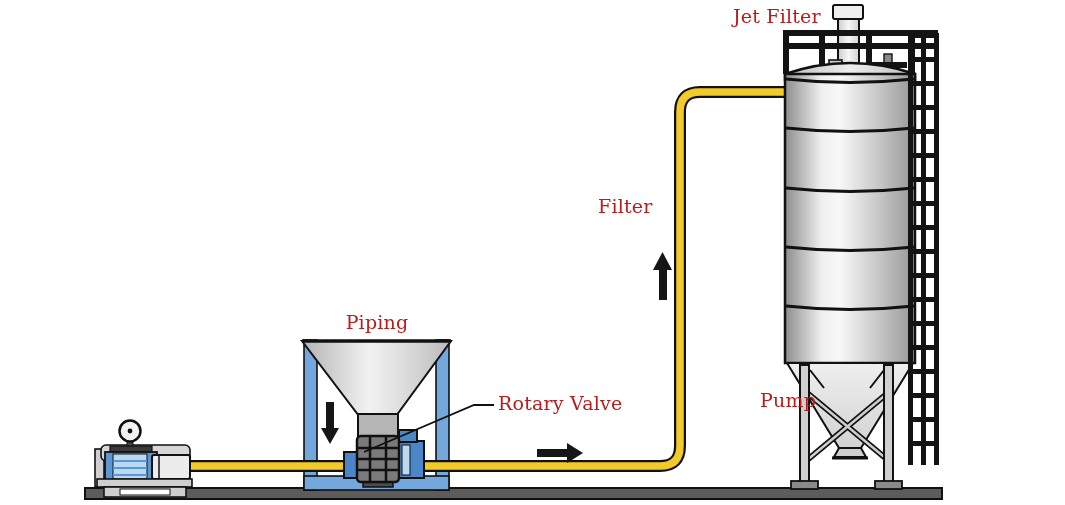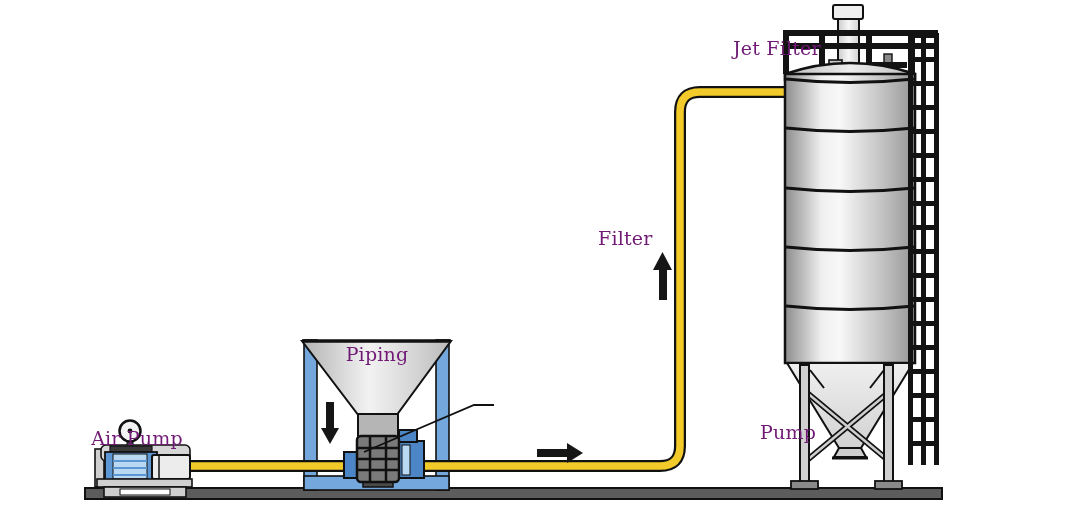--- a/index.html
+++ b/index.html
@@ -2,22 +2,22 @@
 <html><head>
 <meta charset="utf-8">
 <style>
   html,body{margin:0;padding:0;background:#fff;}
   #stage{
     position:relative;width:1065px;height:505px;background:#ffffff;
     font-family:"DejaVu Serif","Liberation Serif",serif;overflow:hidden;
   }
   #diagram-svg{position:absolute;left:0;top:0;}
   .label{
-    position:absolute;font-size:19px;color:#701a75;letter-spacing:.2px;
-    white-space:nowrap;line-height:1.1;margin-top:32px;
+    position:absolute;font-size:19px;color:#b91c1c;letter-spacing:.2px;
+    white-space:nowrap;line-height:1.1;
   }
   .label.center{text-align:center;}
 </style>
 </head>
 <body>
 
 <div id="stage">
 
   <svg id="diagram-svg" width="1065" height="505" viewBox="0 0 1065 505">
     <defs>
@@ -179,18 +179,18 @@
       <polygon points="567,443 567,463 583,453"></polygon>
     </g>
     <g fill="#161616">
       <rect x="659" y="268" width="8" height="32"></rect>
       <polygon points="653,270 672,270 662.5,252"></polygon>
     </g>
 
     <path d="M 494 405 H 474 L 364 452" fill="none" stroke="#111" stroke-width="1.8"></path>
   </svg>
 
-  <div class="label center" style="left:84px;top:396px;width:106px;">Air Pump</div>
   <div class="label center" style="left:327px;top:312px;width:100px;">Piping</div>
+  <div class="label" style="left:498px;top:393px;">Rotary Valve</div>
   <div class="label" style="left:598px;top:196px;">Filter</div>
   <div class="label" style="left:733px;top:6px;">Jet Filter</div>
   <div class="label" style="left:760px;top:390px;">Pump</div>
 </div>
 
 </body></html>

